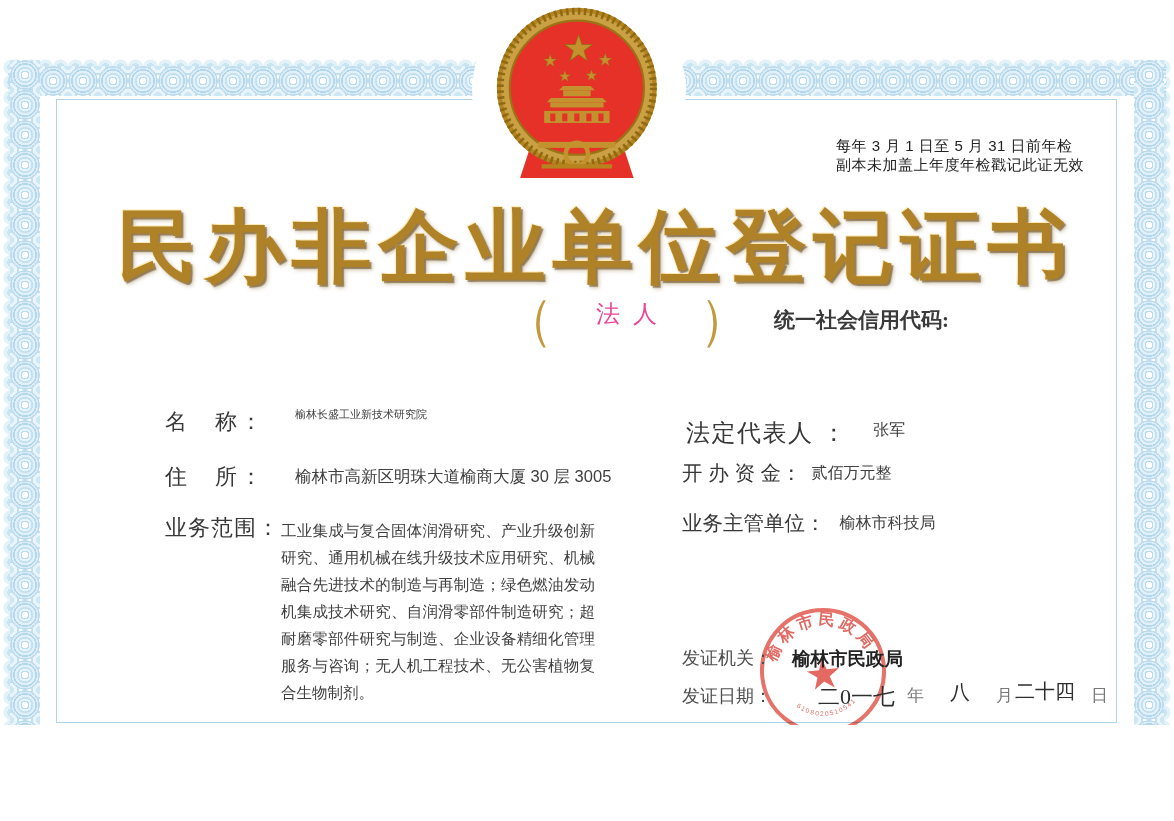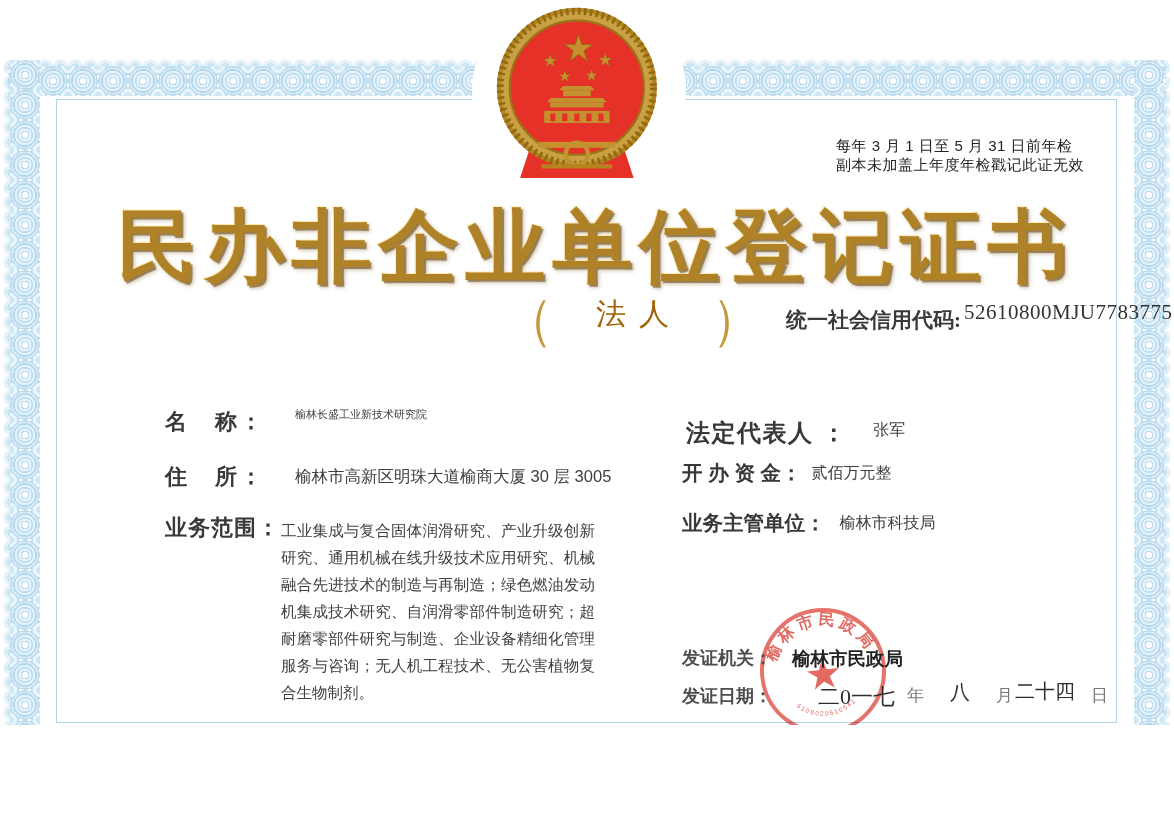--- a/index.html
+++ b/index.html
@@ -41,25 +41,25 @@
   .note{position:absolute;left:836px;top:136px;font-size:15px;line-height:19px;letter-spacing:.5px;color:#242424;font-weight:500;}
   .title{
     position:absolute;left:0;top:194px;width:100%;text-align:center;padding-left:18px;box-sizing:border-box;
     font-size:80px;font-weight:700;letter-spacing:7px;color:#b08227;
     font-family:"Liberation Serif",serif;
     text-shadow:2px 2px 1px rgba(92,61,8,.55), -1px -1px 0 rgba(255,231,170,.9), 3px 3px 4px rgba(120,85,20,.35);
     white-space:nowrap;
   }
   .subtitle{position:absolute;left:505px;top:288px;display:flex;align-items:center;white-space:nowrap;}
   .paren{font-size:48px;color:#c49a3f;font-weight:400;font-family:"Liberation Serif",serif;transform:scaleY(1.15);}
-  .entity-type{font-size:30px;color:#a16207;letter-spacing:13px;margin:0 30px 12px 43px;}
+  .entity-type{font-size:24px;color:#ec4899;letter-spacing:13px;margin:0 30px 12px 43px;}
   .code-label{font-size:21px;font-weight:700;color:#3a3a3a;margin-left:26px;font-family:"Liberation Serif",serif;}
   .code-value{font-size:21px;color:#333;font-family:"Liberation Serif",serif;letter-spacing:.5px;transform:translateY(-8px);margin-left:3px;}
   
-  .lbl{color:#383838;font-weight:700;}
+  .lbl{color:#383838;font-weight:400;}
   .val{color:#404040;}
   .row{position:absolute;display:flex;align-items:flex-start;white-space:nowrap;}
   .r-name{left:165px;top:407px;}   .r-name .lbl{font-size:22px;letter-spacing:3px;}  .r-name .val{font-size:11px;margin-left:30px;margin-top:0;}
   .r-addr{left:165px;top:462px;justify-content:space-between;}   .r-addr .lbl{font-size:22px;letter-spacing:3px;}  .r-addr .val{font-size:16.5px;margin-left:30px;margin-top:4px;}
   .r-scope{left:165px;top:513px;}  .r-scope .lbl{font-size:22px;letter-spacing:1px;}
   .scope-text{position:absolute;left:281px;top:517px;width:314px;font-size:15.5px;line-height:27px;text-align:justify;color:#3f3f3f;white-space:normal;}
   .r-legal{left:686px;top:417px;}  .r-legal .lbl{font-size:24px;letter-spacing:1.5px;} .r-legal .val{font-size:16px;margin-left:26px;margin-top:3px;}
   .r-cap{left:682px;top:459px;}    .r-cap .lbl{font-size:20.5px;}                       .r-cap .val{font-size:16px;margin-left:10px;margin-top:4px;}
   .r-sup{left:682px;top:509px;}    .r-sup .lbl{font-size:20.5px;}                       .r-sup .val{font-size:16px;margin-left:14px;margin-top:4px;}
   
@@ -141,21 +141,20 @@
     <div>副本未加盖上年度年检戳记此证无效</div>
   </div>
 
   <div class="title">民办非企业单位登记证书</div>
 
   <div class="subtitle">
     <span class="paren">（</span>
     <span class="entity-type">法人</span>
     <span class="paren">）</span>
     <span class="code-label">统一社会信用代码:</span>
-    <span class="code-value">52610800MJU7783775</span>
   </div>
 
   <div class="row r-name">
     <span class="lbl">名　称：</span>
     <span class="val">榆林长盛工业新技术研究院</span>
   </div>
   <div class="row r-addr">
     <span class="lbl">住　所：</span>
     <span class="val">榆林市高新区明珠大道榆商大厦 30 层 3005</span>
   </div>

